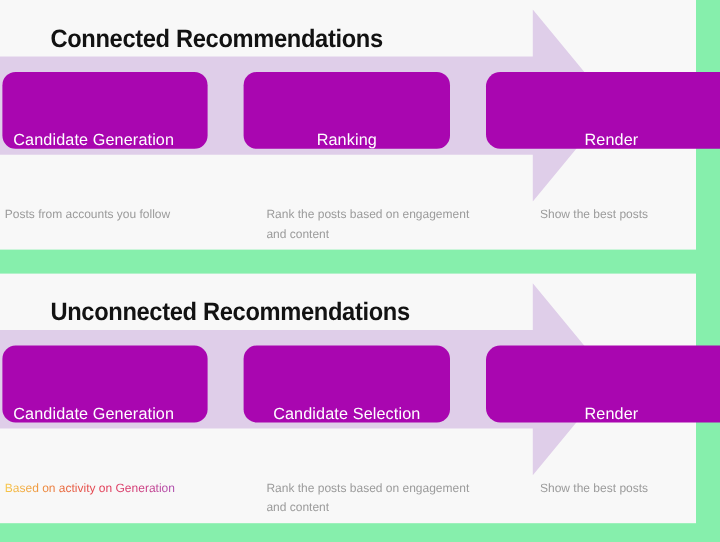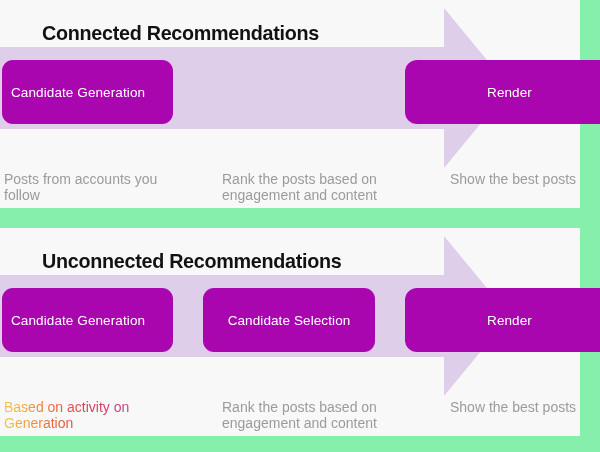--- a/index.html
+++ b/index.html
@@ -61,37 +61,37 @@
 
   
   .stage-box {
     position: absolute;
     top: 60px;
     height: 64px;
     border-radius: 11px;
     background: #a906b0;
     color: #ffffff;
     display: flex;
-    align-items: center;
+    align-items: flex-end;
     justify-content: center;
     font-size: 13.5px;
     letter-spacing: 0.1px;
     box-sizing: border-box;
     padding: 0 6px;
     text-align: center;
   }
   .stage-box.b1 { left: 2px;   width: 171px; justify-content: flex-start; padding-left: 9px; }
   .stage-box.b2 { left: 203px; width: 172px; }
   .stage-box.b3 { left: 405px; width: 209px; border-radius: 12px; }
 
   
   .caption {
     position: absolute;
     top: 172px;
-    font-size: 14px;
+    font-size: 10px;
     line-height: 15.5px;
     color: #9b9b9b;
   }
   .caption.c1 { left: 4px;   width: 160px; }
   .caption.c2 { left: 222px; width: 175px; }
   .caption.c3 { left: 450px; width: 150px; }
 
   
   .caption.gradient {
     background-image: linear-gradient(96deg,
@@ -119,20 +119,23 @@
       <svg viewBox="0 0 510 160" xmlns="http://www.w3.org/2000/svg" aria-hidden="true">
         <path d="M0,39 L444,39 L444,0 L510,80 L444,160 L444,121 L0,121 Z" fill="#dfcee9"></path>
       </svg>
     </div>
 
     <div class="title">Connected Recommendations</div>
 
     <div class="stage-box b1">
       <span>Candidate Generation</span>
     </div>
+    <div class="stage-box b2">
+      <span>Ranking</span>
+    </div>
     <div class="stage-box b3">
       <span>Render</span>
     </div>
 
     <div class="caption c1">Posts from accounts you follow</div>
     <div class="caption c2">Rank the posts based on engagement and content</div>
     <div class="caption c3">Show the best posts</div>
   </div>
 
   <div class="panel unconnected">

